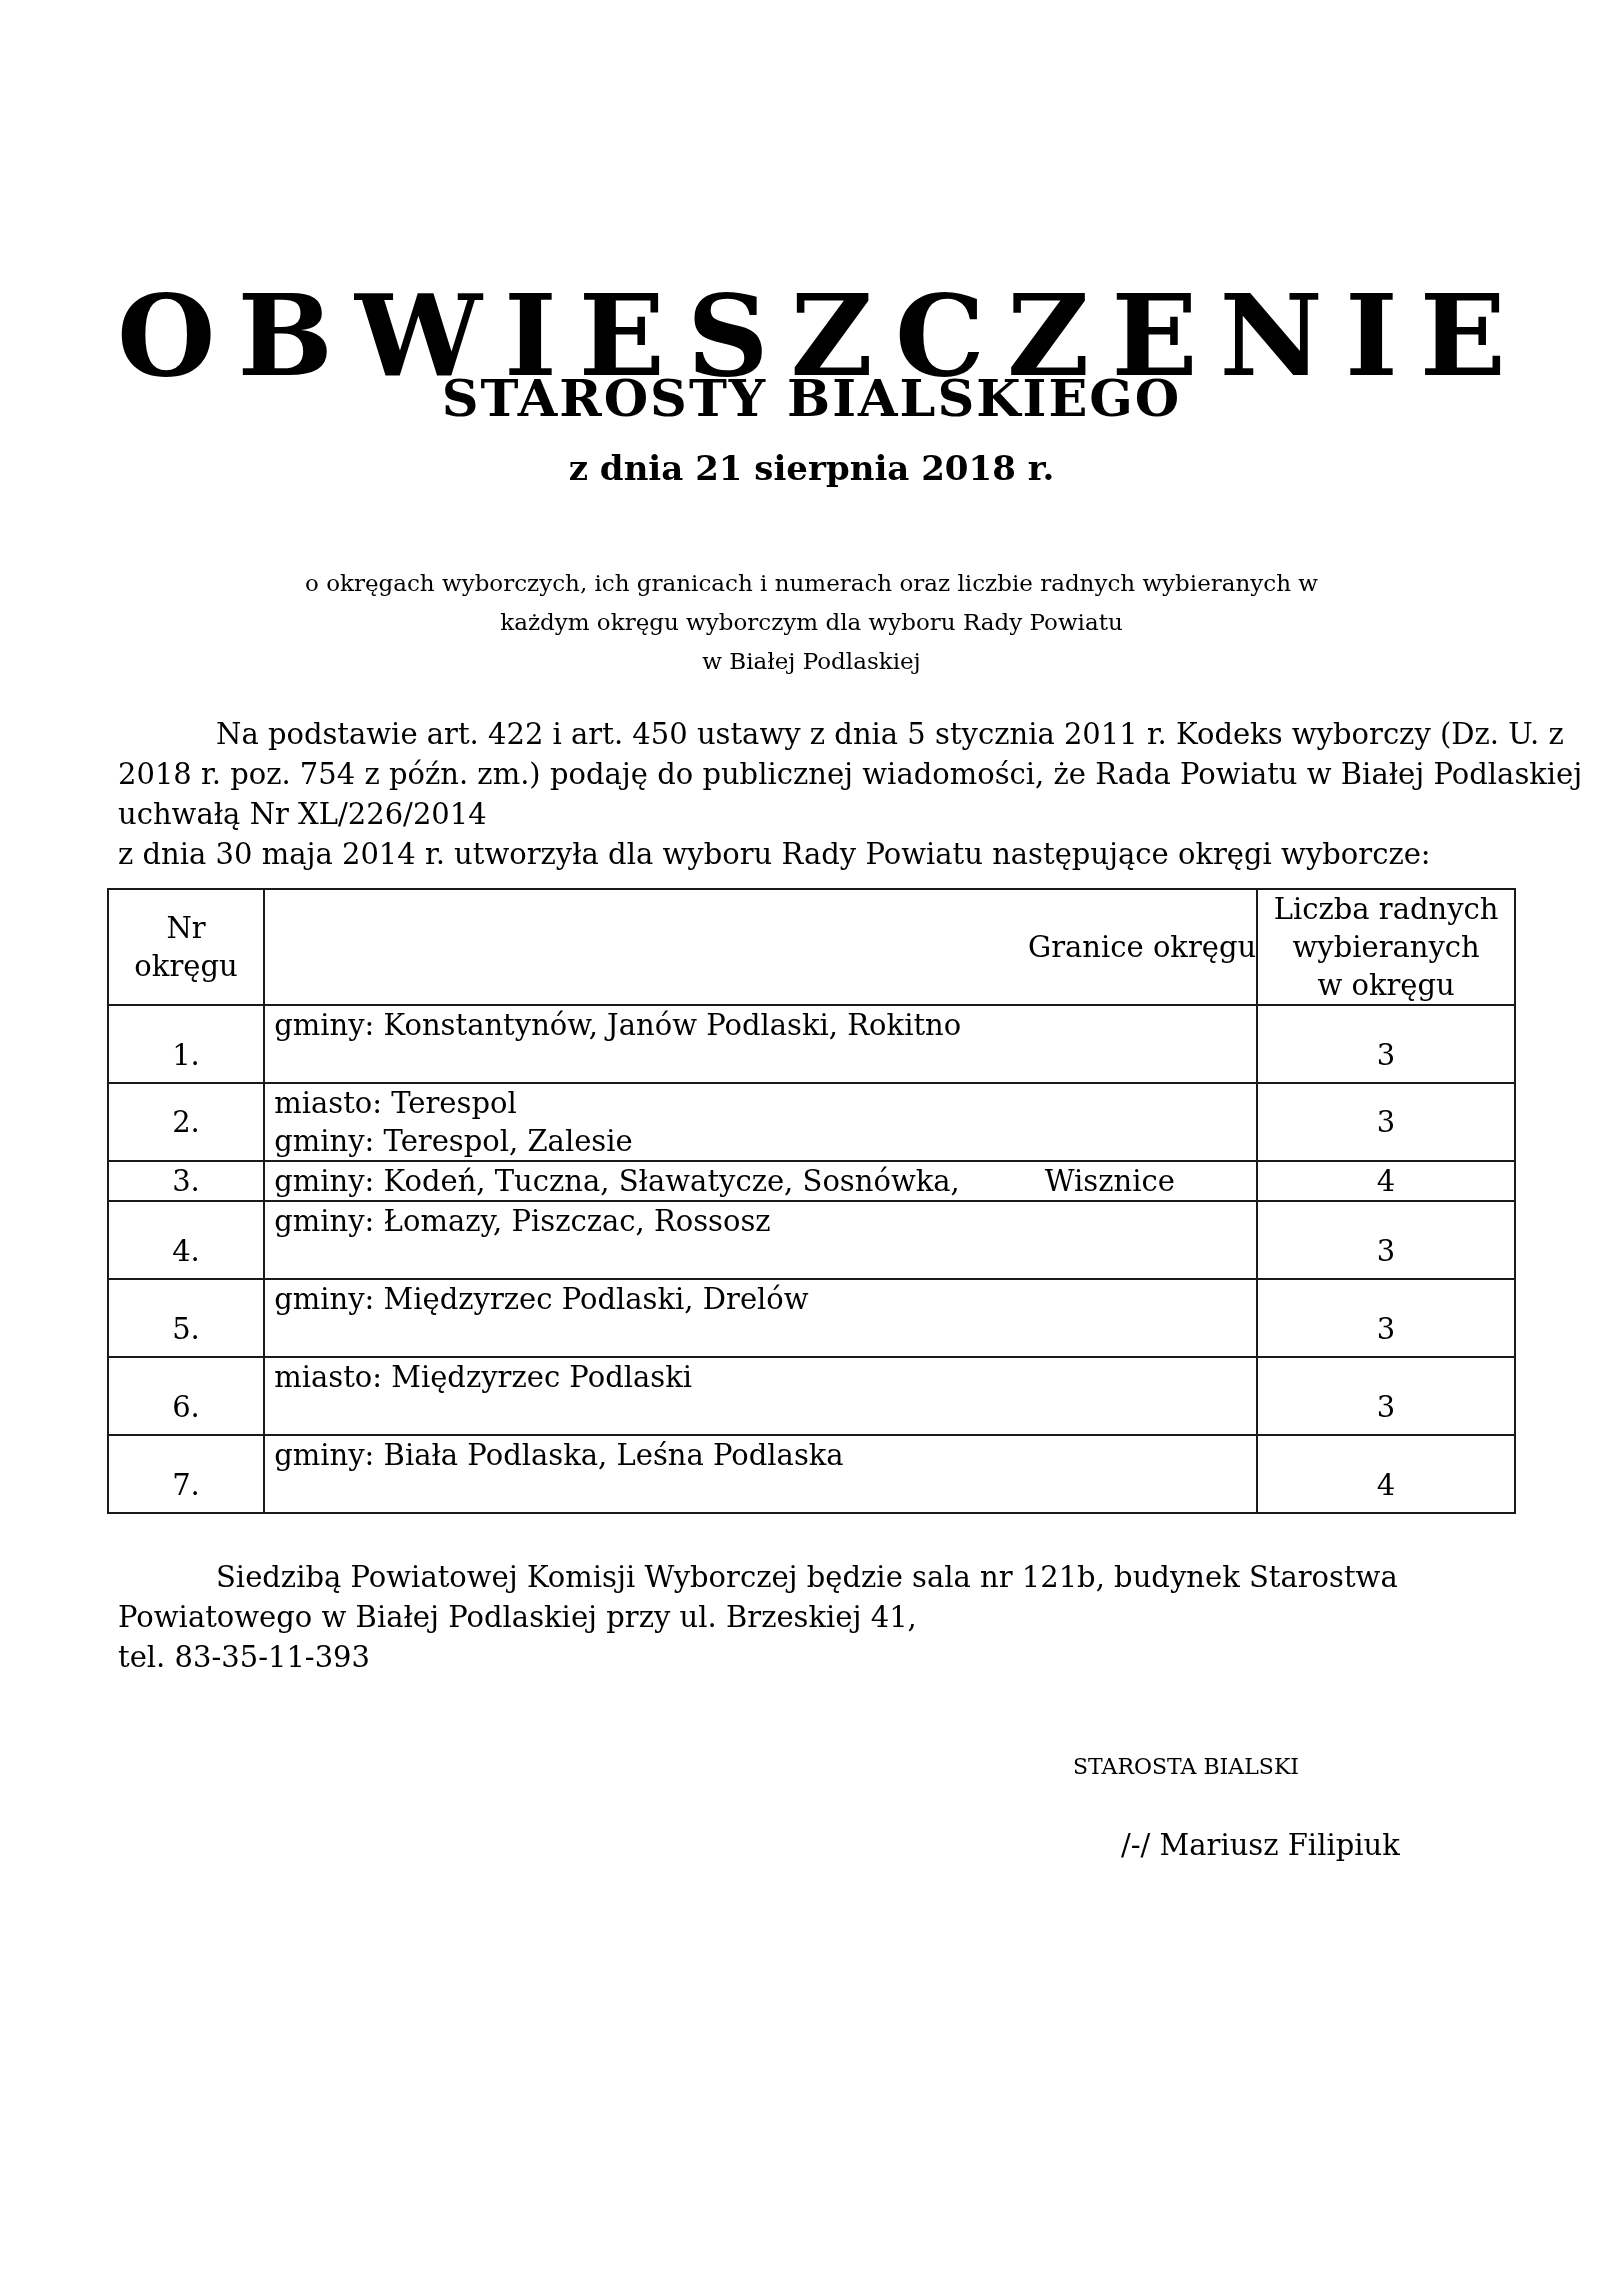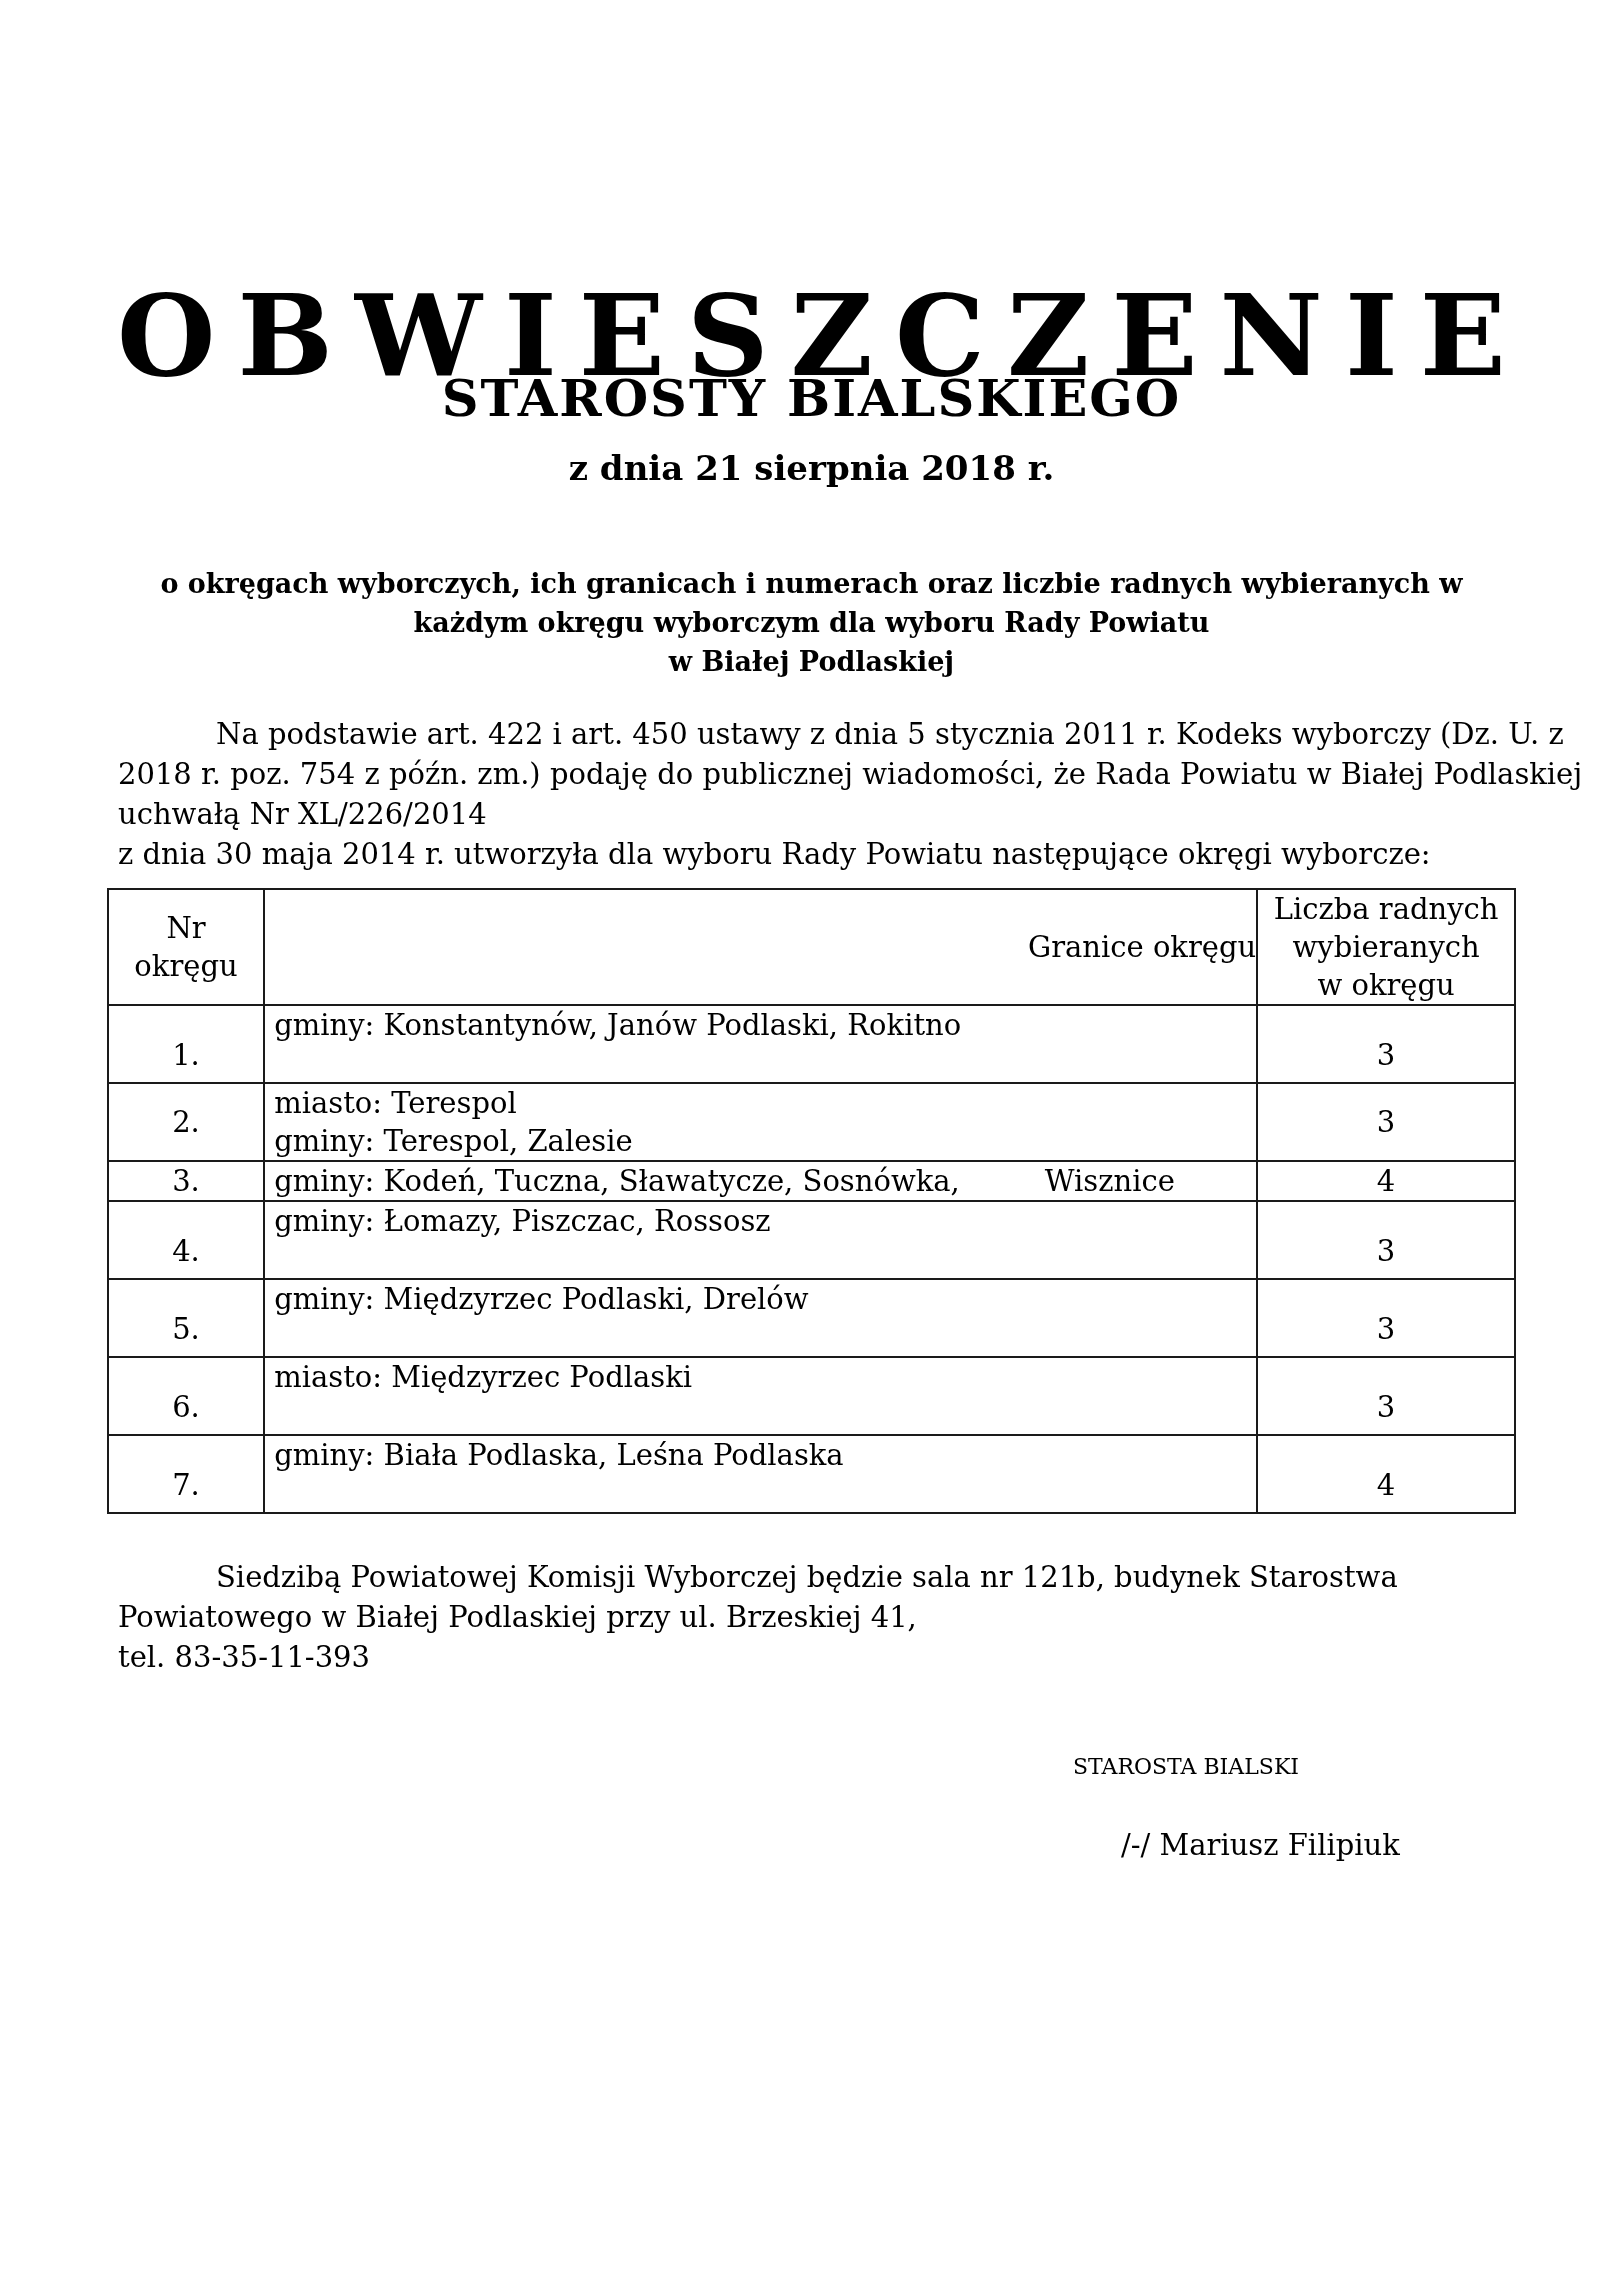--- a/index.html
+++ b/index.html
@@ -10,21 +10,21 @@
   }
   .abs { position: absolute; }
   .center { left: 0; width: 1623px; text-align: center; }
   .title {
     top: 222px; font-size: 113px; font-weight: bold; letter-spacing: 22px;
     line-height: 131px; padding-left: 22px; box-sizing: border-box; margin-top: 48px;
   }
   .subtitle { top: 366px; font-size: 51px; font-weight: bold; line-height: 65px; letter-spacing: 2px; }
   .date { top: 445px; font-size: 34px; font-weight: bold; line-height: 46px; }
   .about {
-    top: 564px; font-size: 27px; font-weight: bold; line-height: 39px;
+    top: 564px; font-size: 23px; font-weight: normal; line-height: 39px;
     left: 131px; width: 1361px;
   }
   .intro {
     left: 118px; width: 1400px; top: 714px;
     font-size: 29px; line-height: 40px; text-align: justify;
   }
   .intro .line { display: block; height: 40px; white-space: nowrap; }
   .justify-line { display: flex; justify-content: space-between; }
   .indent { padding-left: 98px; }
 

